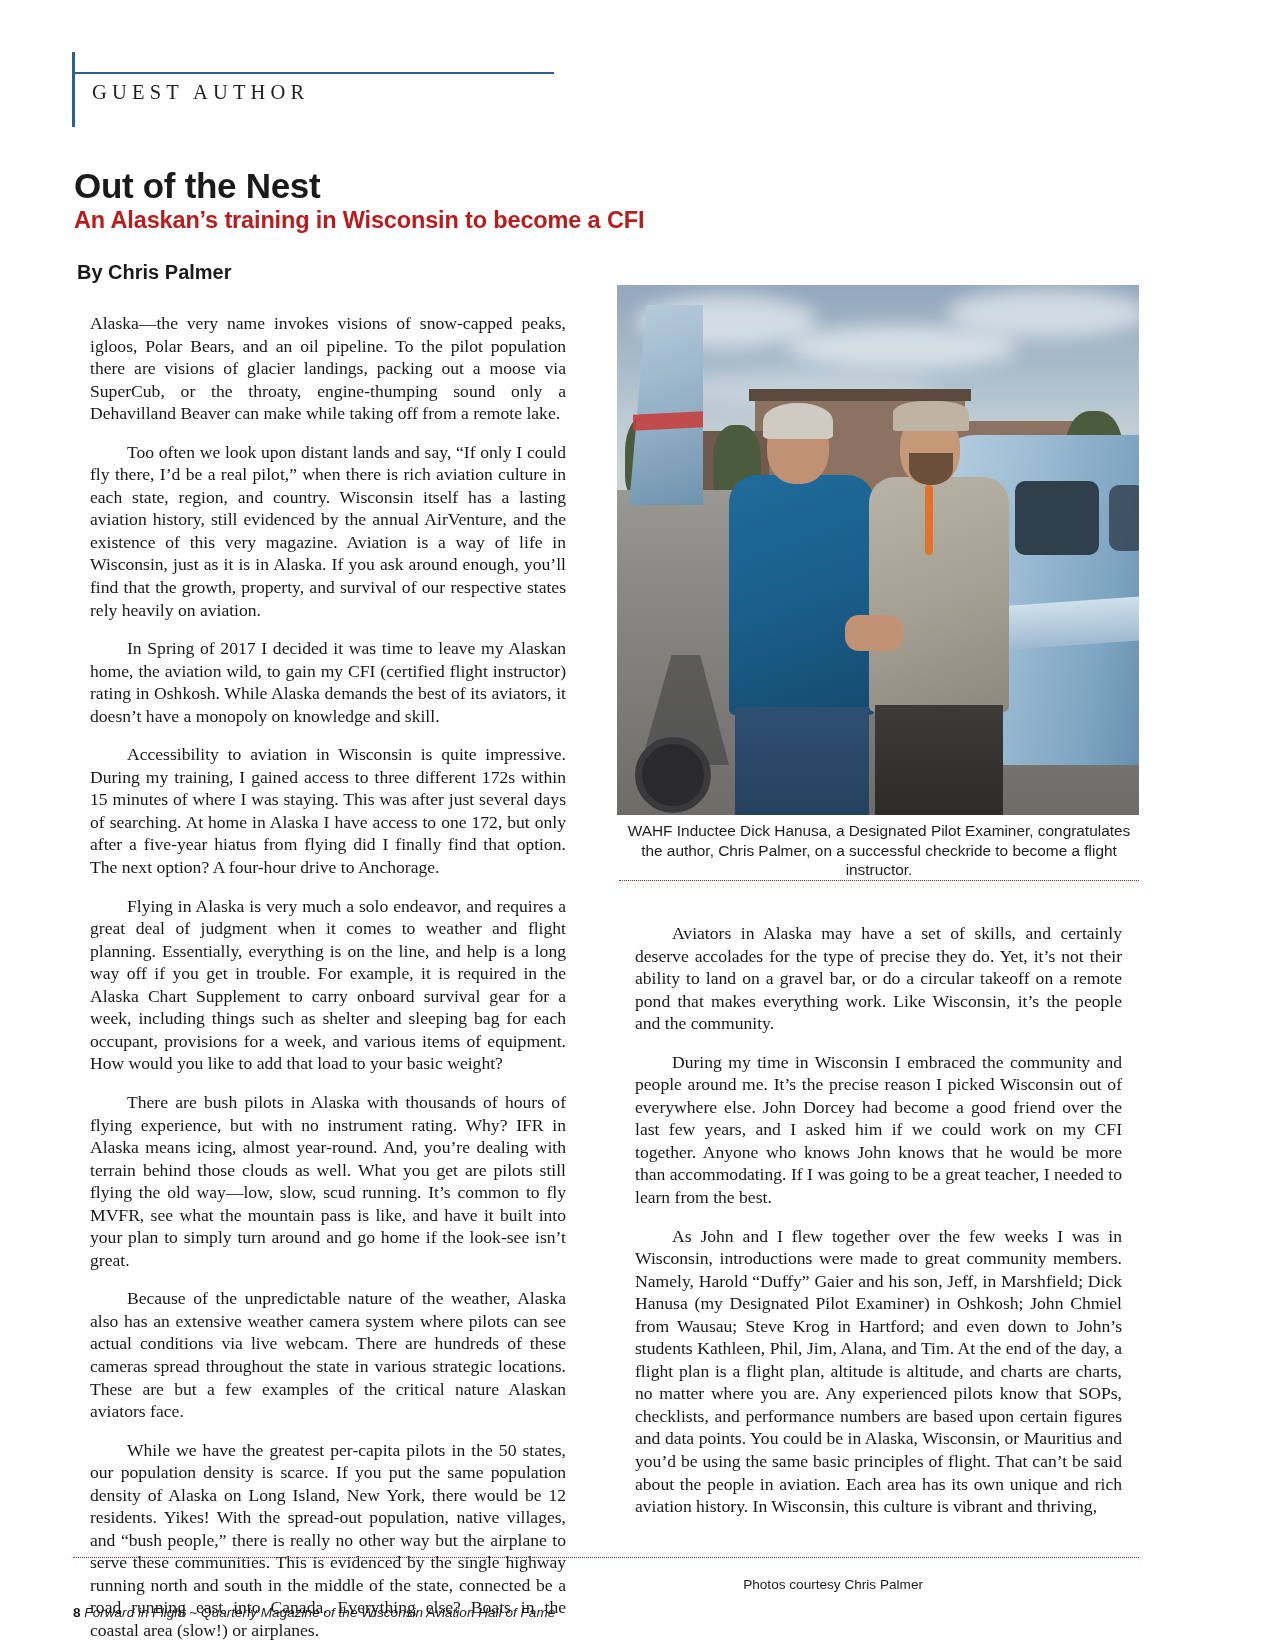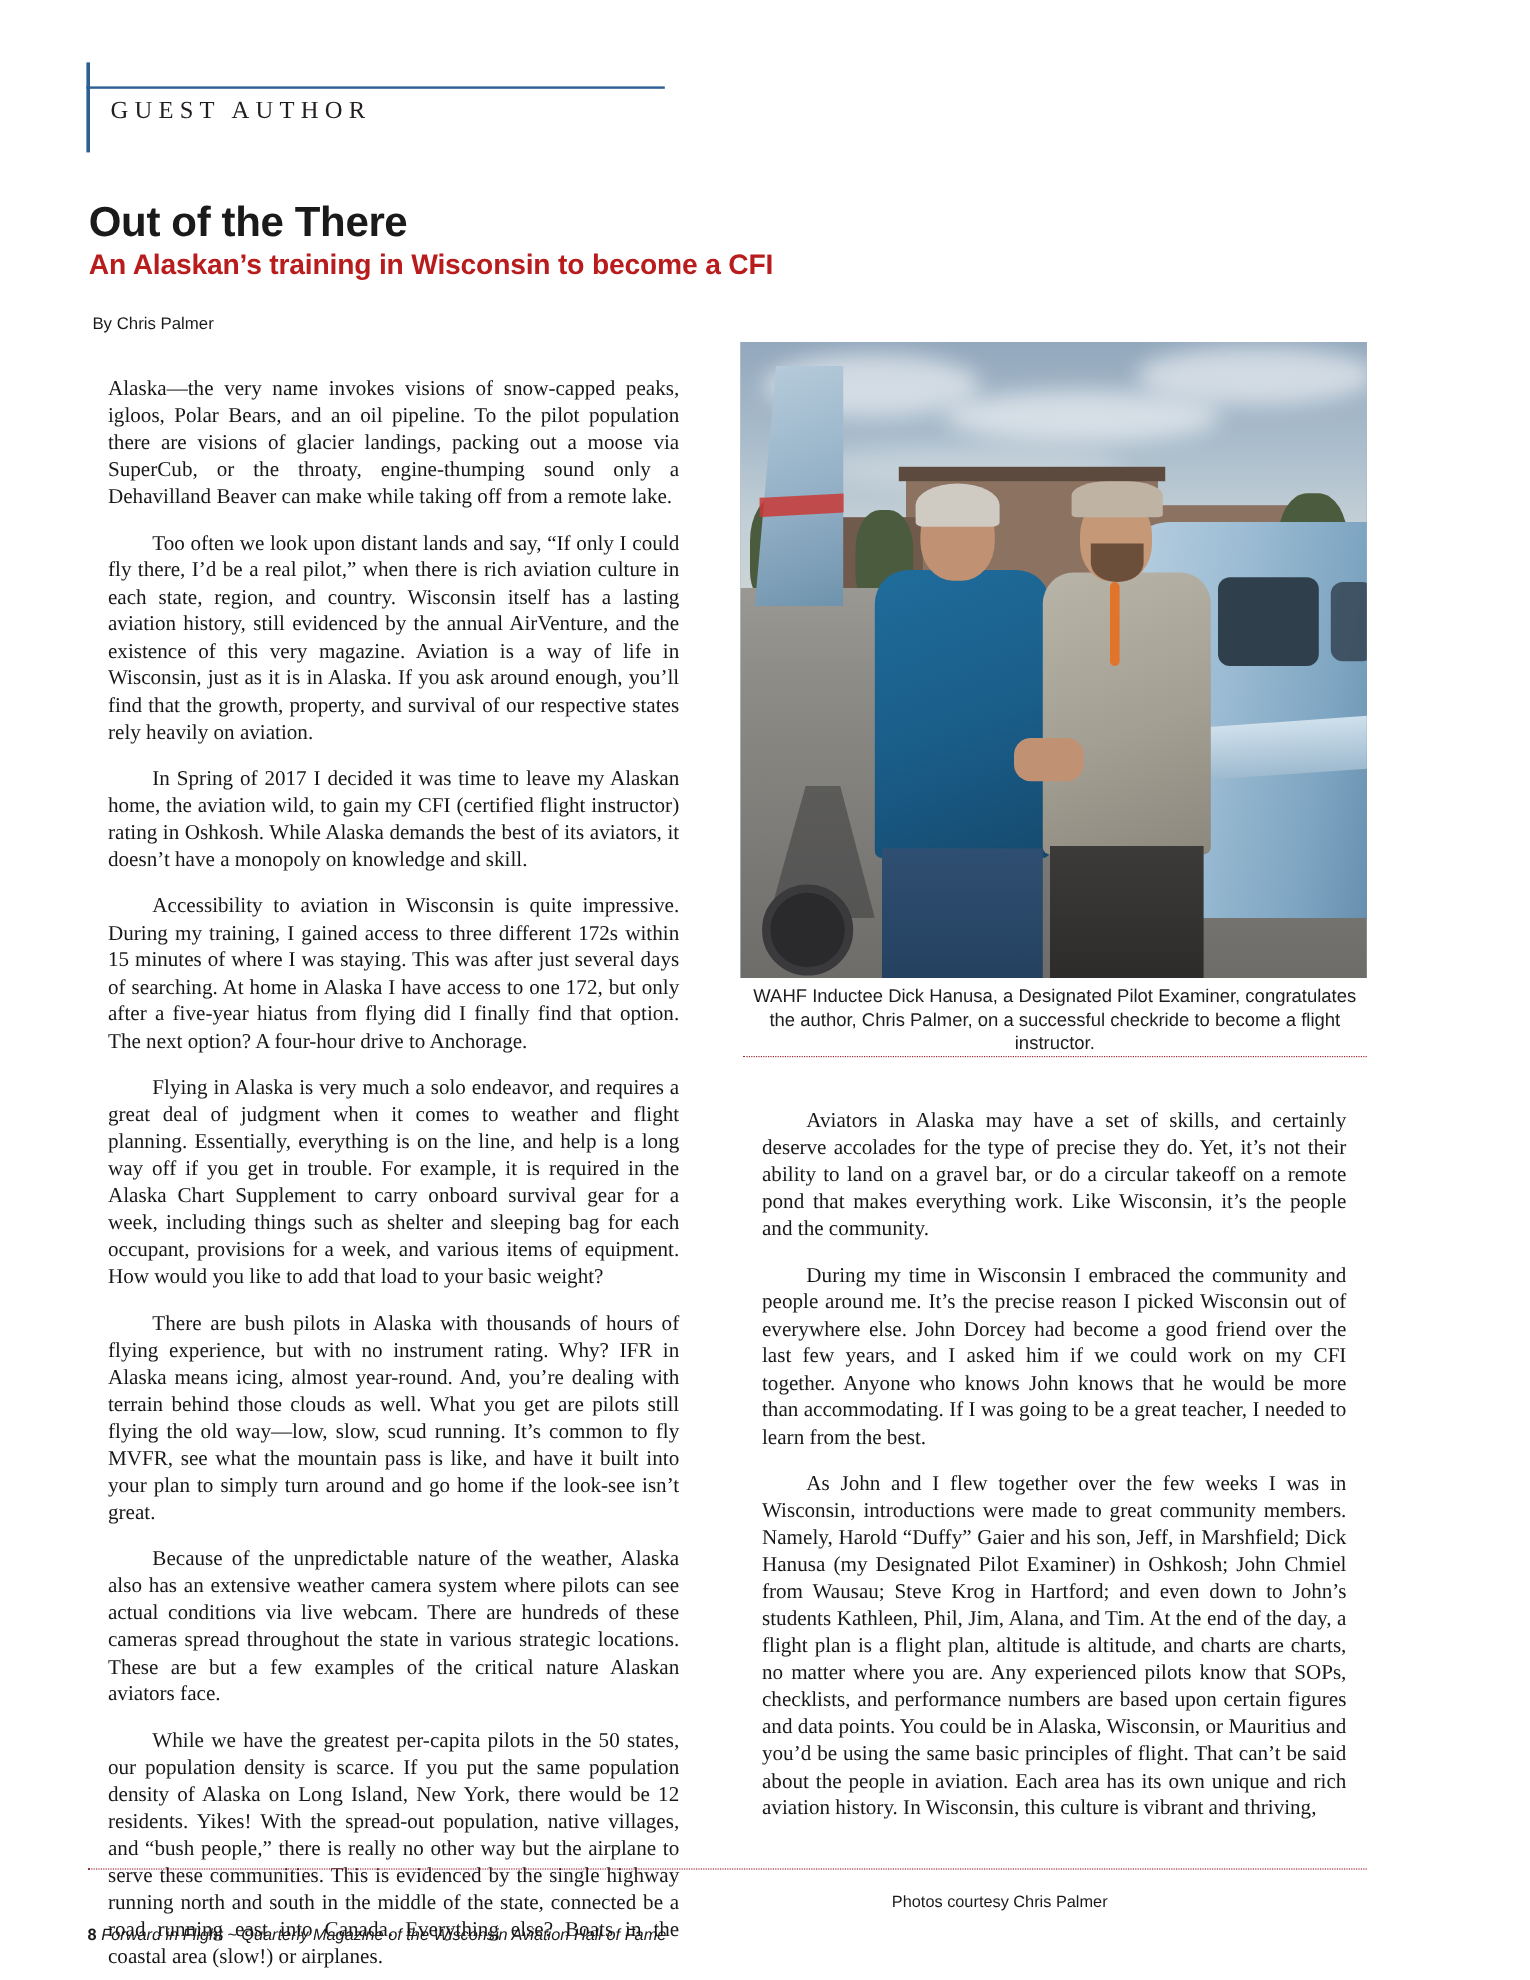--- a/index.html
+++ b/index.html
@@ -81,22 +81,22 @@
     line-height: 28px;
     color: #b91c1c;
     letter-spacing: -0.15px;
     white-space: nowrap;
   }
   .byline {
     position: absolute;
     left: 77px;
     top: 261px;
     font-family: "Liberation Sans", sans-serif;
-    font-weight: normal;
-    font-size: 14px;
+    font-weight: bold;
+    font-size: 20px;
     color: #1a1a1a;
     text-align: right;
   }
 
   
   .col {
     position: absolute;
     font-family: "Liberation Serif", "DejaVu Serif", serif;
     font-size: 17.6px;
     line-height: 22.55px;
@@ -338,21 +338,21 @@
 <body>
 
 <div class="page">
 
   <div class="kicker-block">
     <div class="kicker-vrule"></div>
     <div class="kicker-hrule"></div>
     <div class="kicker-text">GUEST AUTHOR</div>
   </div>
 
-  <div class="headline">Out of the There</div>
+  <div class="headline">Out of the Nest</div>
   <div class="subhead">An Alaskan’s training in Wisconsin to become a CFI</div>
   <div class="byline">By Chris Palmer</div>
 
   <div class="col col-left">
     <p class="first">Alaska—the very name invokes visions of snow-capped peaks, igloos, Polar Bears, and an oil pipeline. To the pilot population there are visions of glacier landings, packing out a moose via SuperCub, or the throaty, engine-thumping sound only a Dehavilland Beaver can make while taking off from a remote lake.</p>
     <p>Too often we look upon distant lands and say, “If only I could fly there, I’d be a real pilot,” when there is rich aviation culture in each state, region, and country. Wisconsin itself has a lasting aviation history, still evidenced by the annual AirVenture, and the existence of this very magazine. Aviation is a way of life in Wisconsin, just as it is in Alaska. If you ask around enough, you’ll find that the growth, property, and survival of our respective states rely heavily on aviation.</p>
     <p>In Spring of 2017 I decided it was time to leave my Alaskan home, the aviation wild, to gain my CFI (certified flight instructor) rating in Oshkosh. While Alaska demands the best of its aviators, it doesn’t have a monopoly on knowledge and skill.</p>
     <p>Accessibility to aviation in Wisconsin is quite impressive. During my training, I gained access to three different 172s within 15 minutes of where I was staying. This was after just several days of searching. At home in Alaska I have access to one 172, but only after a five-year hiatus from flying did I finally find that option. The next option? A four-hour drive to Anchorage.</p>
     <p>Flying in Alaska is very much a solo endeavor, and requires a great deal of judgment when it comes to weather and flight planning. Essentially, everything is on the line, and help is a long way off if you get in trouble. For example, it is required in the Alaska Chart Supplement to carry onboard survival gear for a week, including things such as shelter and sleeping bag for each occupant, provisions for a week, and various items of equipment. How would you like to add that load to your basic weight?</p>
     <p>There are bush pilots in Alaska with thousands of hours of flying experience, but with no instrument rating. Why? IFR in Alaska means icing, almost year-round. And, you’re dealing with terrain behind those clouds as well. What you get are pilots still flying the old way—low, slow, scud running. It’s common to fly MVFR, see what the mountain pass is like, and have it built into your plan to simply turn around and go home if the look-see isn’t great.</p>

